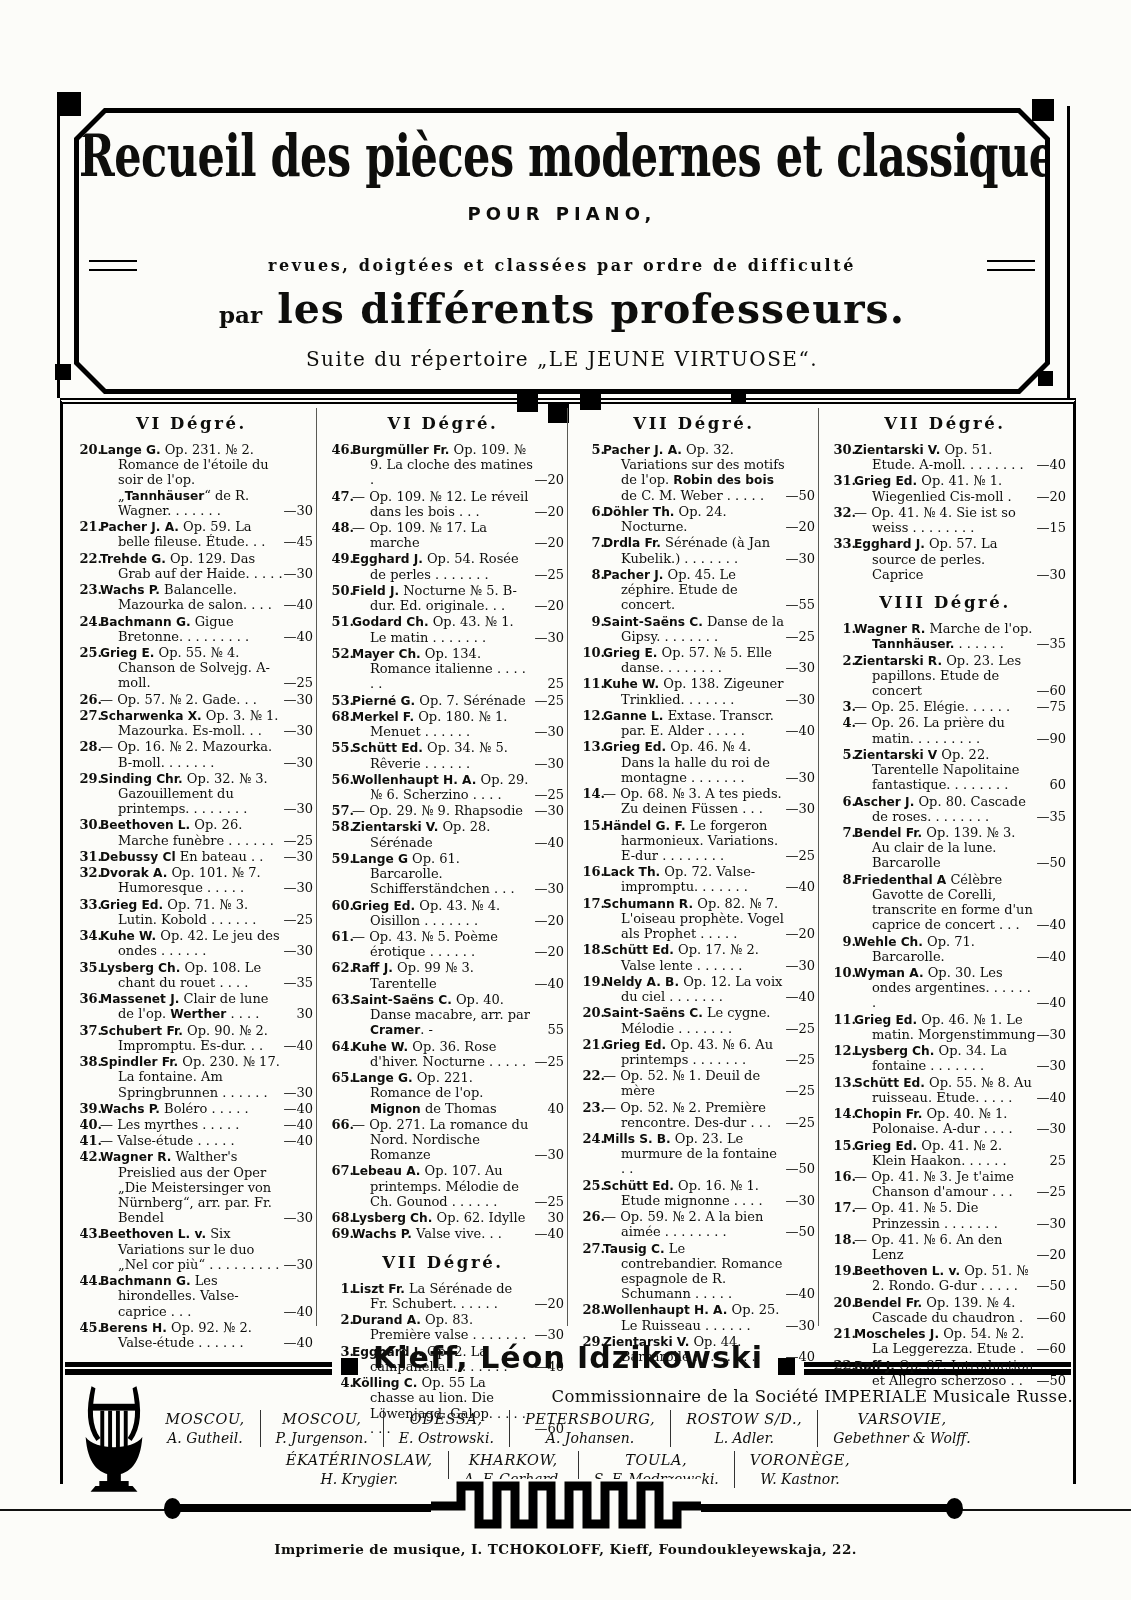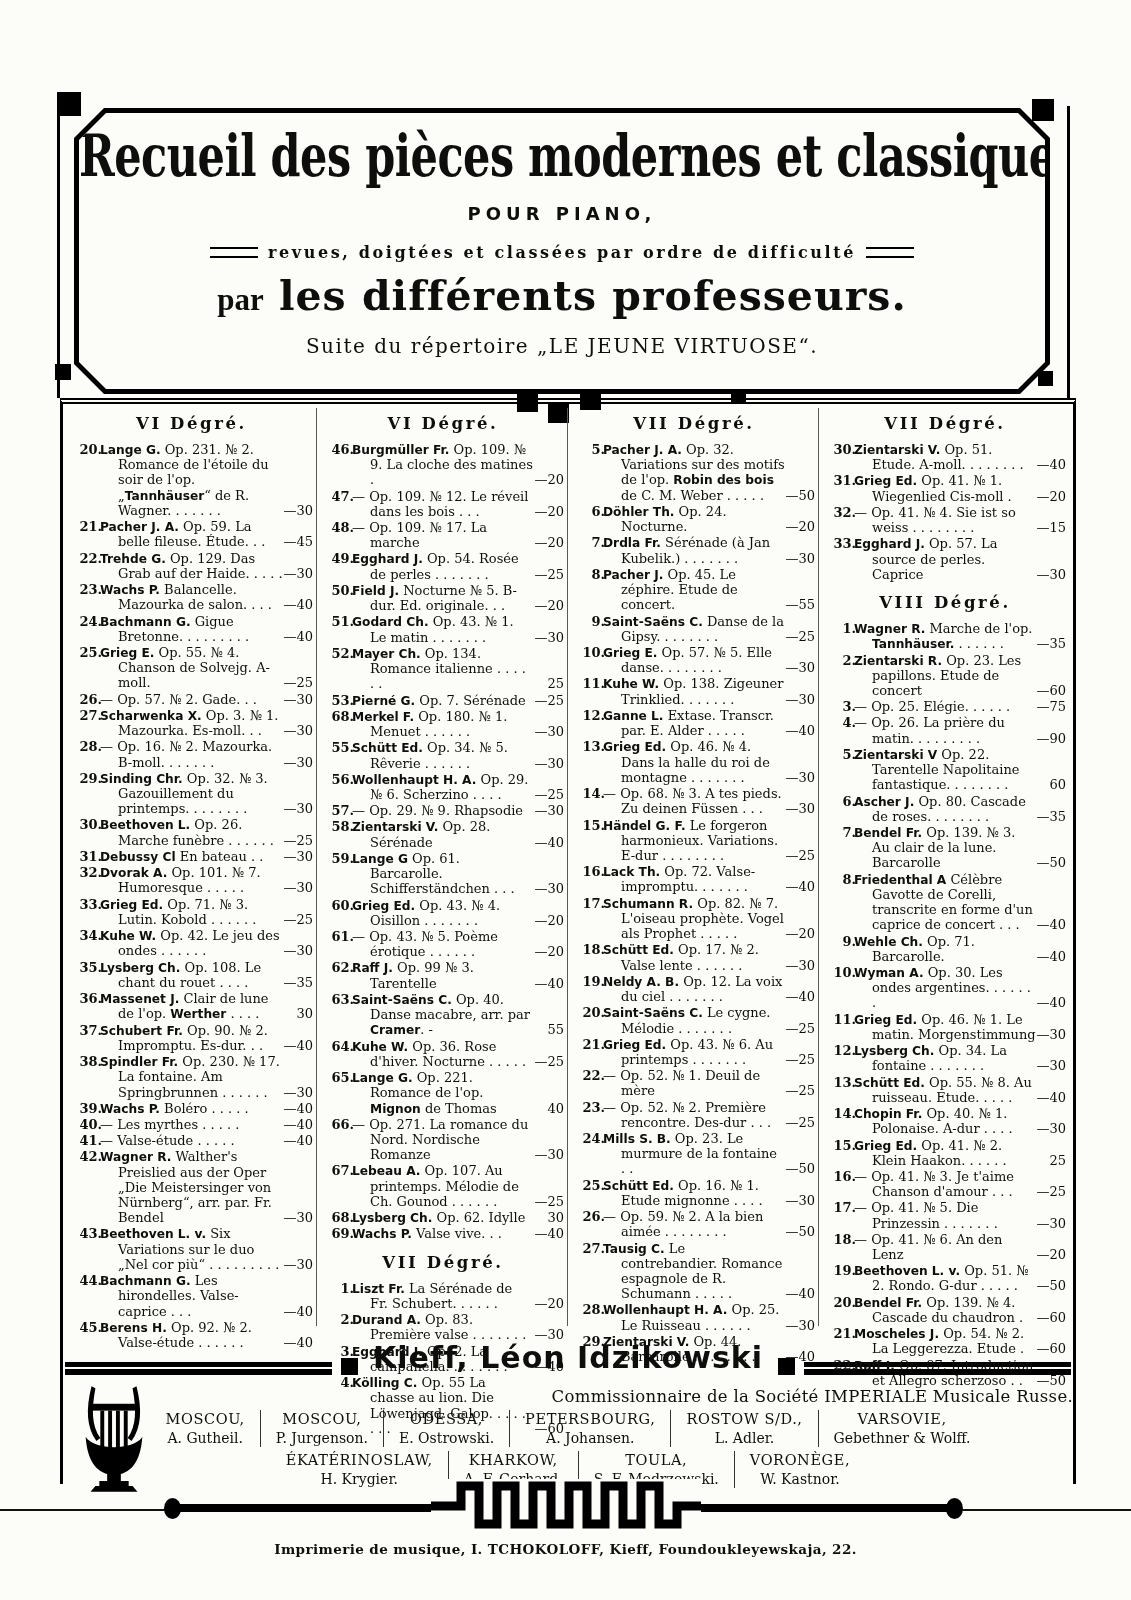--- a/index.html
+++ b/index.html
@@ -11,25 +11,25 @@
   .hbox-outer{position:absolute;left:74px;top:108px;width:976px;height:286px;background:#000;
     clip-path:polygon(30px 0,calc(100% - 30px) 0,100% 30px,100% calc(100% - 30px),calc(100% - 30px) 100%,30px 100%,0 calc(100% - 30px),0 30px);}
   .hbox-inner{position:absolute;left:5px;top:5px;right:5px;bottom:5px;background:#fcfcf9;
     clip-path:polygon(27px 0,calc(100% - 27px) 0,100% 27px,100% calc(100% - 27px),calc(100% - 27px) 100%,27px 100%,0 calc(100% - 27px),0 27px);
     text-align:center;}
   .main-title{margin-top:18px;white-space:nowrap;}
   .main-title span{display:inline-block;transform:scaleY(1.34);transform-origin:center;
     font-size:43px;font-weight:bold;letter-spacing:-0.5px;}
   .pour-piano{margin-top:22px;font-family:"DejaVu Sans",sans-serif;font-weight:bold;
     font-size:18px;letter-spacing:5px;}
-  .h-line3{margin-top:19px;display:flex;align-items:center;justify-content:center;
+  .h-line3{margin-top:32px;display:flex;align-items:center;justify-content:space-between;
     font-size:16px;letter-spacing:2.6px;font-weight:bold;}
   .dbar{width:48px;height:7px;border-top:2px solid #000;border-bottom:2px solid #000;margin:0 10px;}
   .h-line4{margin-top:10px;}
-  .h-line4 .par{font-size:31px;font-weight:bold;margin-right:10px;font-family:Liberation Serif, serif;}
+  .h-line4 .par{font-size:23px;font-weight:bold;margin-right:10px;}
   .h-line4 .big{font-size:41px;font-weight:bold;letter-spacing:1px;}
   .h-line5{margin-top:14px;font-size:20px;letter-spacing:1.5px;}
 
   
   .frame{position:absolute;left:60px;top:398px;width:1016px;height:1086px;
     border-left:3px solid #000;border-right:3px solid #000;border-top:6px double #000;box-sizing:border-box;}
   .edge-line{position:absolute;background:#000;}
 
   
   .catalog{display:flex;align-items:stretch;padding:4px 4px 0 2px;height:922px;box-sizing:border-box;}
@@ -45,21 +45,21 @@
 
   
   .pub-divider{display:flex;align-items:flex-end;margin:14px 2px 12px;}
   .kbar{flex:1;height:13px;border-top:5px solid #000;border-bottom:6px solid #000;box-sizing:border-box;}
   .ksq{width:17px;height:17px;background:#000;margin:0 9px;flex:0 0 auto;}
   .pub-title{font-family:"DejaVu Sans",sans-serif;font-weight:bold;font-size:30px;
     letter-spacing:1px;margin:0 6px;white-space:nowrap;}
   .commissionnaire{text-align:right;font-size:16.5px;margin-top:9px;letter-spacing:.3px;}
 
   
-  .agents{}
+  .agents{font-style:italic;}
   .agent-row{display:flex;justify-content:center;margin-top:4px;}
   .agent-cell{padding:1px 15px;text-align:center;}
   .agent-cell + .agent-cell{border-left:1px solid #333;}
   .agent-city{font-size:14.5px;letter-spacing:.6px;}
   .agent-name{font-size:14px;margin-top:3px;}
 
   .lyre{position:absolute;left:70px;top:1384px;}
 
   
   .bottom-rule{position:absolute;left:0;top:1484px;width:1131px;height:56px;}

